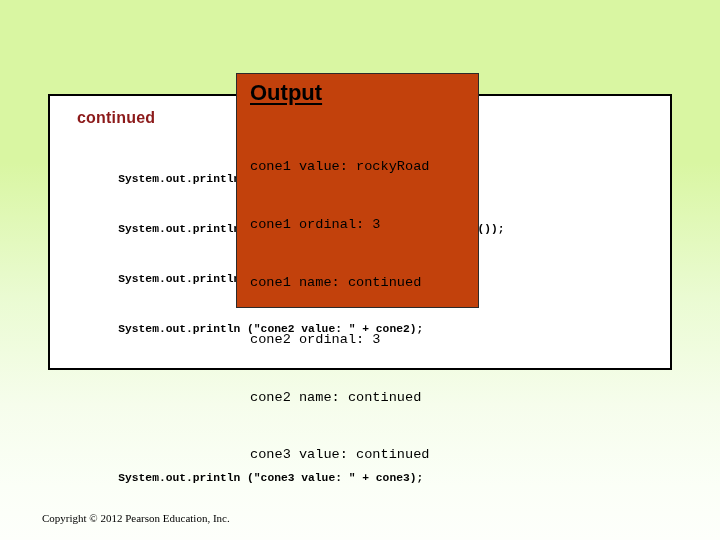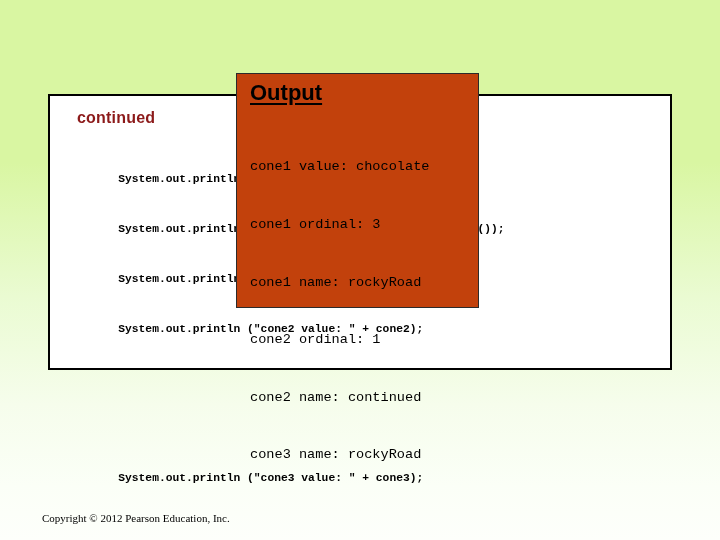--- a/index.html
+++ b/index.html
@@ -134,24 +134,24 @@
     
     
     
     
   </div>
 </div>
 
 <div id="output-box">
   <div id="output-title">Output</div>
   <div id="output-lines">
-    <div class="out-line">cone1 value: chocolate</div>
+    <div class="out-line">cone1 value: rockyRoad</div>
     <div class="out-line">cone1 ordinal: 3</div>
-    <div class="out-line">cone1 name: rockyRoad</div>
-    <div class="out-line">cone2 ordinal: 1</div>
+    <div class="out-line">cone1 name: continued</div>
+    <div class="out-line">cone2 ordinal: 3</div>
     <div class="out-line">cone2 name: continued</div>
-    <div class="out-line">cone3 name: rockyRoad</div>
+    <div class="out-line">cone3 value: continued</div>
     
     
   </div>
 </div>
 
 <div id="copyright">Copyright © 2012 Pearson Education, Inc.</div>
 
 </body></html>

